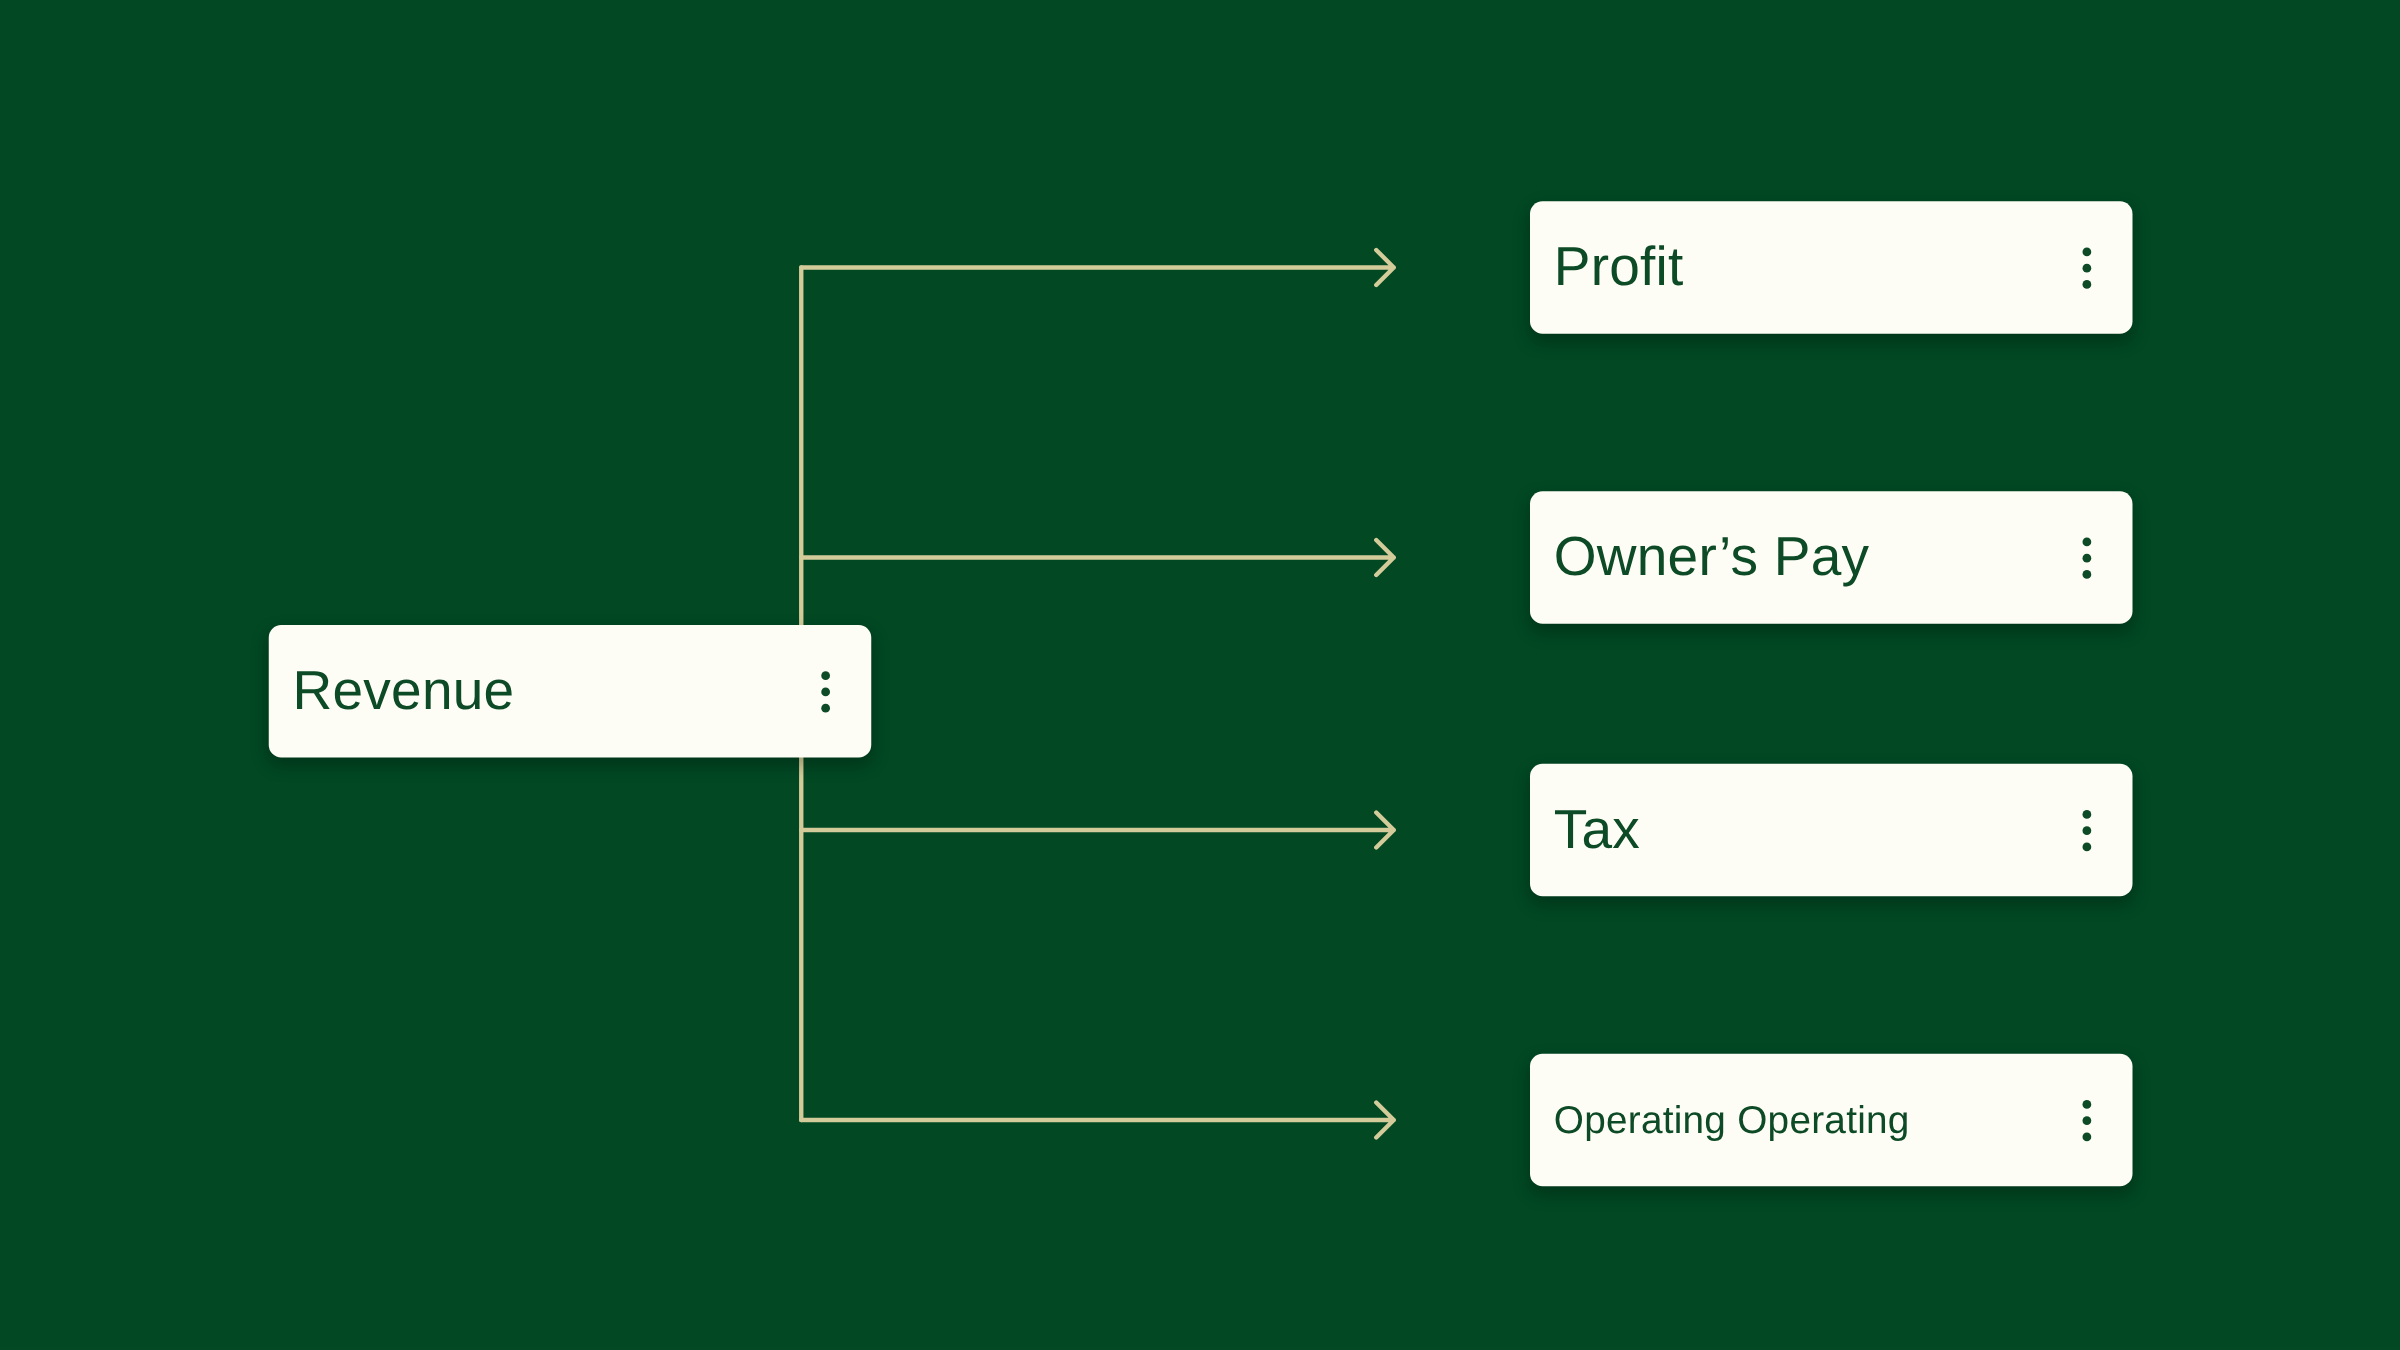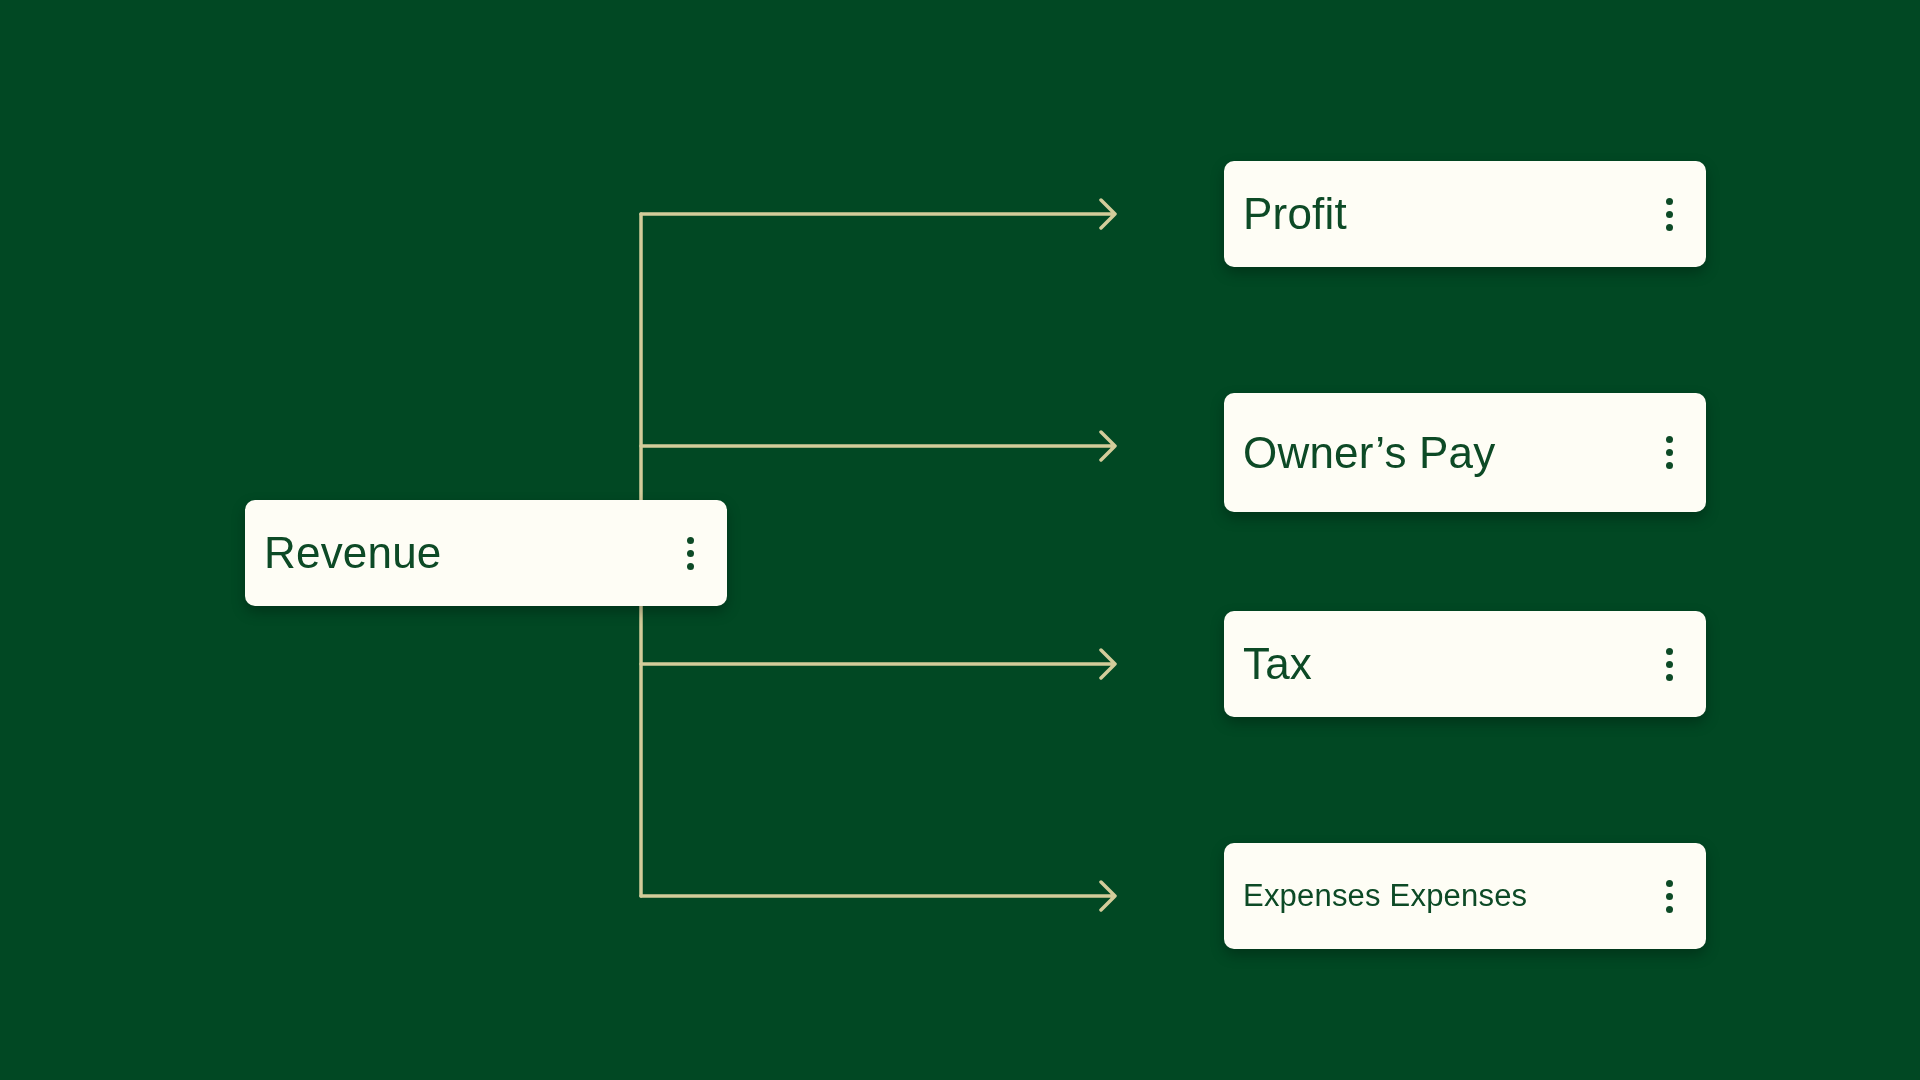--- a/index.html
+++ b/index.html
@@ -36,56 +36,56 @@
 <svg id="connectors" viewBox="0 0 1920 1080" xmlns="http://www.w3.org/2000/svg">
   <g fill="none" stroke="#d3cc9a" stroke-width="3.5" stroke-linecap="round" stroke-linejoin="round">
     <path d="M641 214 L641 896"></path>
     <path d="M641 214 L1115 214 M1101 200 L1115 214 L1101 228"></path>
     <path d="M641 446 L1115 446 M1101 432 L1115 446 L1101 460"></path>
     <path d="M641 664 L1115 664 M1101 650 L1115 664 L1101 678"></path>
     <path d="M641 896 L1115 896 M1101 882 L1115 896 L1101 910"></path>
   </g>
 </svg>
 
-<div class="card" style="left:215px; top:500px; width:482px; height:106px;margin-left:30px;">
+<div class="card" style="left:215px; top:500px; width:482px; height:106px;">
   <span class="label">Revenue</span>
   <div class="kebab">
       <span></span>
       <span></span>
       <span></span>
     </div>
 </div>
 
 <div class="card" style="left:1224px; top:161px; width:482px; height:106px;">
   <span class="label">Profit</span>
   <div class="kebab">
       <span></span>
       <span></span>
       <span></span>
     </div>
 </div>
 
-<div class="card" style="left:1224px; top:393px; width:482px; height:119px;">
+<div class="card" style="left:1224px; top:393px; width:482px; height:106px;">
   <span class="label">Owner’s Pay</span>
   <div class="kebab">
       <span></span>
       <span></span>
       <span></span>
     </div>
 </div>
 
 <div class="card" style="left:1224px; top:611px; width:482px; height:106px;">
   <span class="label">Tax</span>
   <div class="kebab">
       <span></span>
       <span></span>
       <span></span>
     </div>
 </div>
 
 <div class="card" style="left:1224px; top:843px; width:482px; height:106px;">
-  <span class="label small">Expenses Expenses</span>
+  <span class="label small">Operating Operating</span>
   <div class="kebab">
       <span></span>
       <span></span>
       <span></span>
     </div>
 </div>
 
 </body></html>

